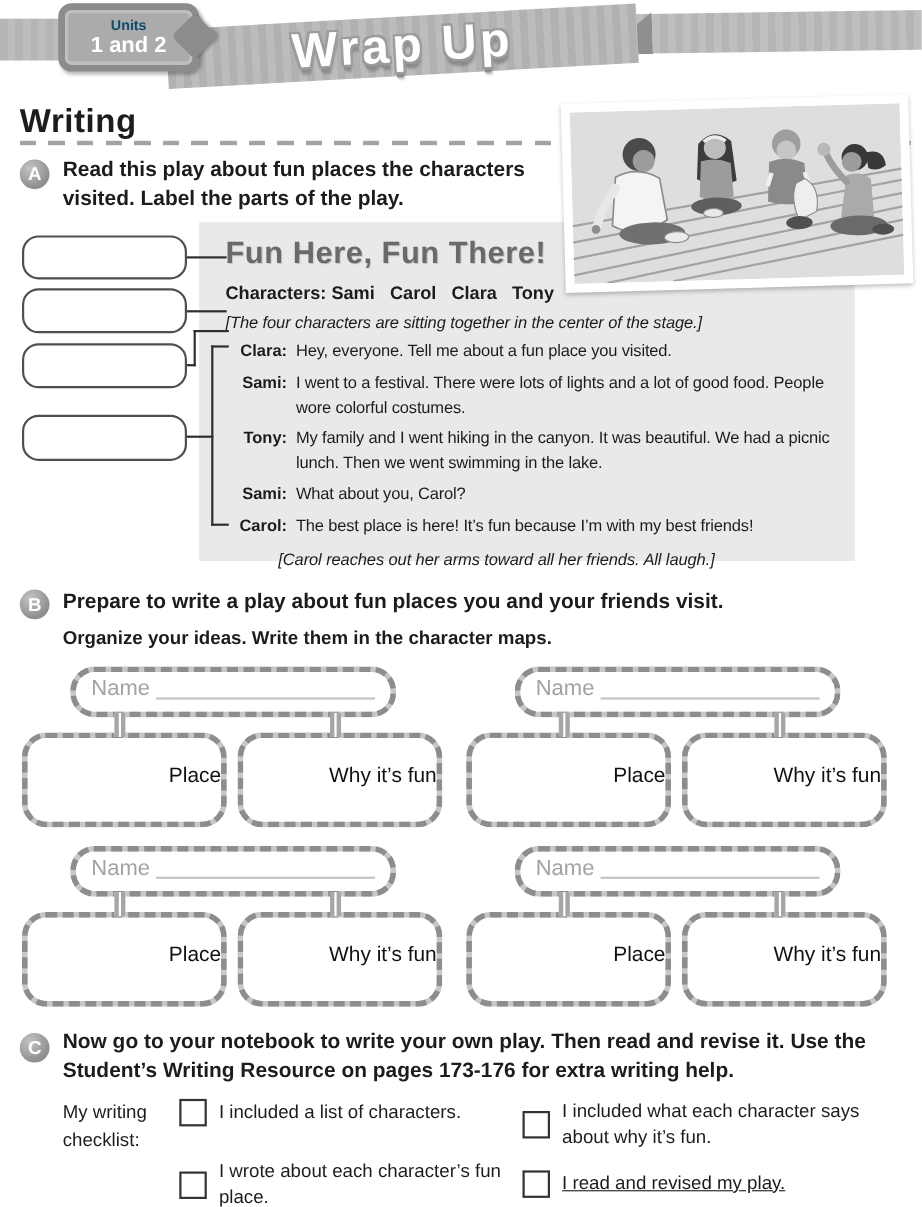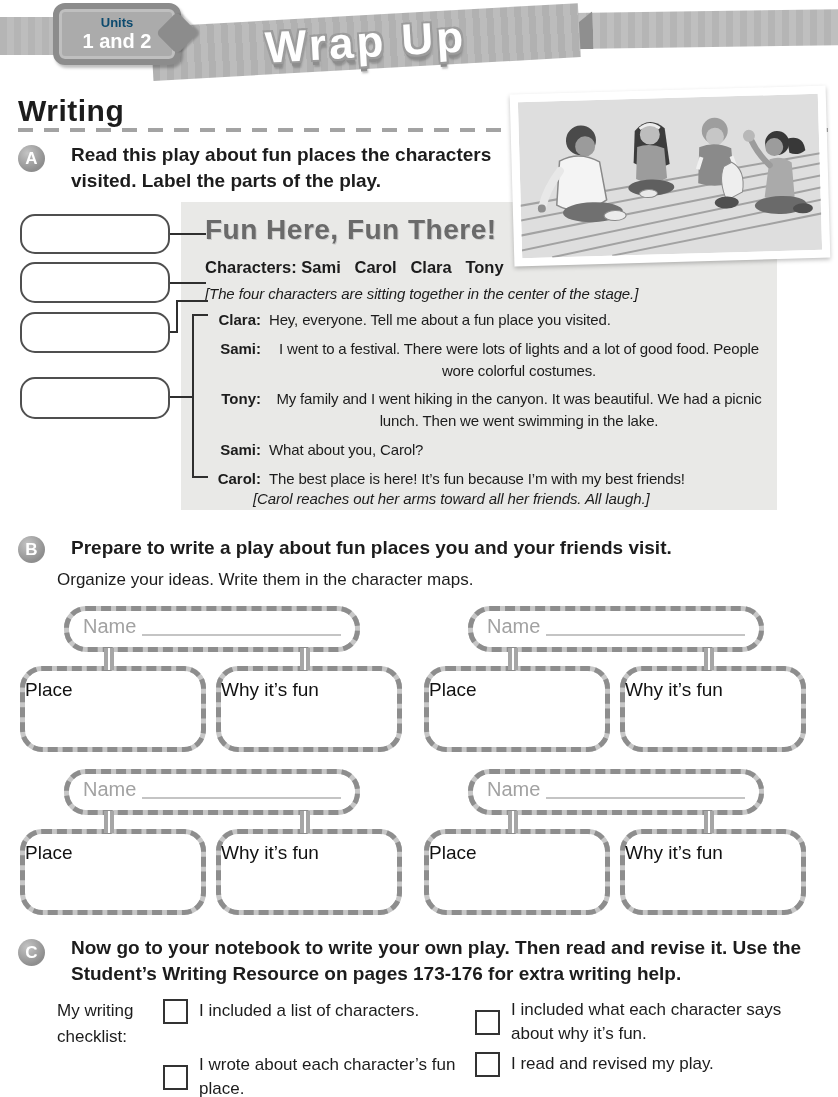--- a/index.html
+++ b/index.html
@@ -34,38 +34,38 @@
   
   .writing-title{position:absolute;left:18px;top:94px;font-size:30px;font-weight:800;
     letter-spacing:.5px;z-index:2;}
   .writing-rule{position:absolute;left:18px;top:128px;width:810px;height:4px;
     background:repeating-linear-gradient(90deg,#a3a3a3 0 15px,transparent 15px 26px);}
 
   
   .sec-badge{position:absolute;width:27px;height:27px;border-radius:50%;
     background:radial-gradient(circle at 35% 30%,#c4c4c4,#8e8e8e 70%);
     color:#fff;font-weight:800;font-size:17px;display:flex;align-items:center;justify-content:center;}
-  .sec-text{position:absolute;font-size:19px;font-weight:bold;line-height:1.35;margin-left:14px;}
-  .sec-sub{position:absolute;font-size:17px;font-weight:normal;}
+  .sec-text{position:absolute;font-size:19px;font-weight:bold;line-height:1.35;}
+  .sec-sub{position:absolute;font-size:17px;font-weight:bold;}
 
   
   .photo-card{position:absolute;left:512px;top:90px;width:316px;height:172px;background:#fff;
     padding:8px;box-sizing:border-box;transform:rotate(-1.6deg);z-index:4;
     box-shadow:0 2px 4px rgba(0,0,0,.25);}
   .photo-card svg{display:block;width:100%;height:100%;}
   .play-panel{position:absolute;left:181px;top:202px;width:596px;height:308px;
     background:var(--panel);z-index:1;box-sizing:border-box;padding:10px 8px 8px 24px;}
   .play-title{font-size:28px;font-weight:800;color:var(--graytitle);letter-spacing:.5px;
     margin:2px 0 12px 0;text-shadow:1px 1px 0 #c9c9c9;}
   .chars-line{font-size:16.5px;font-weight:bold;white-space:pre;margin-bottom:8px;}
   .stage-dir{font-style:italic;font-size:15px;letter-spacing:-0.1px;}
   .drow{display:flex;margin-top:7px;}
   .speaker{flex:none;width:56px;text-align:right;font-weight:bold;font-size:15px;line-height:1.45;}
-  .dtext{margin-left:8px;font-size:15px;line-height:1.45;letter-spacing:-0.15px;max-width:500px;text-align:center;}
-  .stage-dir.end{margin-top:1px;margin-left:48px;}
+  .dtext{margin-left:8px;font-size:15px;line-height:1.45;letter-spacing:-0.15px;max-width:500px;}
+  .stage-dir.end{margin-top:12px;margin-left:48px;}
 
   .label-box{position:absolute;left:20px;width:150px;background:#fff;border:2px solid #4f4f4f;
     border-radius:15px;z-index:2;box-sizing:border-box;}
   .conn{position:absolute;background:#2f2f2f;z-index:2;}
 
   
   .map{position:absolute;width:382px;height:146px;}
   .m0{left:20px;top:606px;} .m1{left:424px;top:606px;}
   .m2{left:20px;top:769px;} .m3{left:424px;top:769px;}
   .mapbox{position:absolute;background:#fff;border:5px solid #c7c7c7;border-radius:22px;
@@ -74,21 +74,21 @@
     border-radius:22px;pointer-events:none;}
   .name-box{left:44px;top:0;width:296px;height:46px;display:flex;align-items:center;
     padding:0 14px 6px 14px;}
   .name-label{font-size:20px;color:#a2a2a2;margin-right:6px;line-height:1;}
   .name-line{flex:1;border-bottom:2px solid #c4c4c4;height:18px;}
   .stem{position:absolute;top:42px;width:10px;height:22px;background:#fff;
     border-left:4px solid #a6a6a6;border-right:4px solid #a6a6a6;box-sizing:border-box;z-index:1;}
   .stem1{left:84px;} .stem2{left:280px;}
   .place-box{left:0;top:60px;width:186px;height:86px;}
   .why-box{left:196px;top:60px;width:186px;height:86px;}
-  .box-label{position:absolute;top:8px;left:0;right:0;text-align:left;font-size:19px;color:#111;}
+  .box-label{position:absolute;top:24px;left:0;right:0;text-align:right;font-size:19px;color:#111;}
 
   
   .checklist{position:absolute;left:57px;top:998px;display:flex;align-items:flex-start;}
   .cl-label{width:106px;flex:none;font-size:17px;line-height:1.55;}
   .cl-col{flex:none;}
   .cl-col1{width:312px;}
   .cl-col2{width:350px;}
   .cl-item{display:flex;align-items:center;}
   .checkbox{flex:none;width:21px;height:21px;border:2px solid #333;background:#fff;
     margin-right:11px;margin-top:1px;}
@@ -291,20 +291,20 @@
         <div class="cl-item" style="margin-top: 29px;">
           <span class="checkbox"></span>
           <span class="cl-text">I wrote about each character’s fun place.</span>
         </div>
       </div>
     <div class="cl-col cl-col2" id="cl-col2">
         <div class="cl-item">
           <span class="checkbox"></span>
           <span class="cl-text">I included what each character says about why it’s fun.</span>
         </div>
-        <div class="cl-item" style="margin-top: 5px;">
+        <div class="cl-item" style="margin-top: 17px; text-decoration: underline;">
           <span class="checkbox"></span>
           <span class="cl-text">I read and revised my play.</span>
         </div>
       </div>
   </div>
 
 </div>
 
 </body></html>

